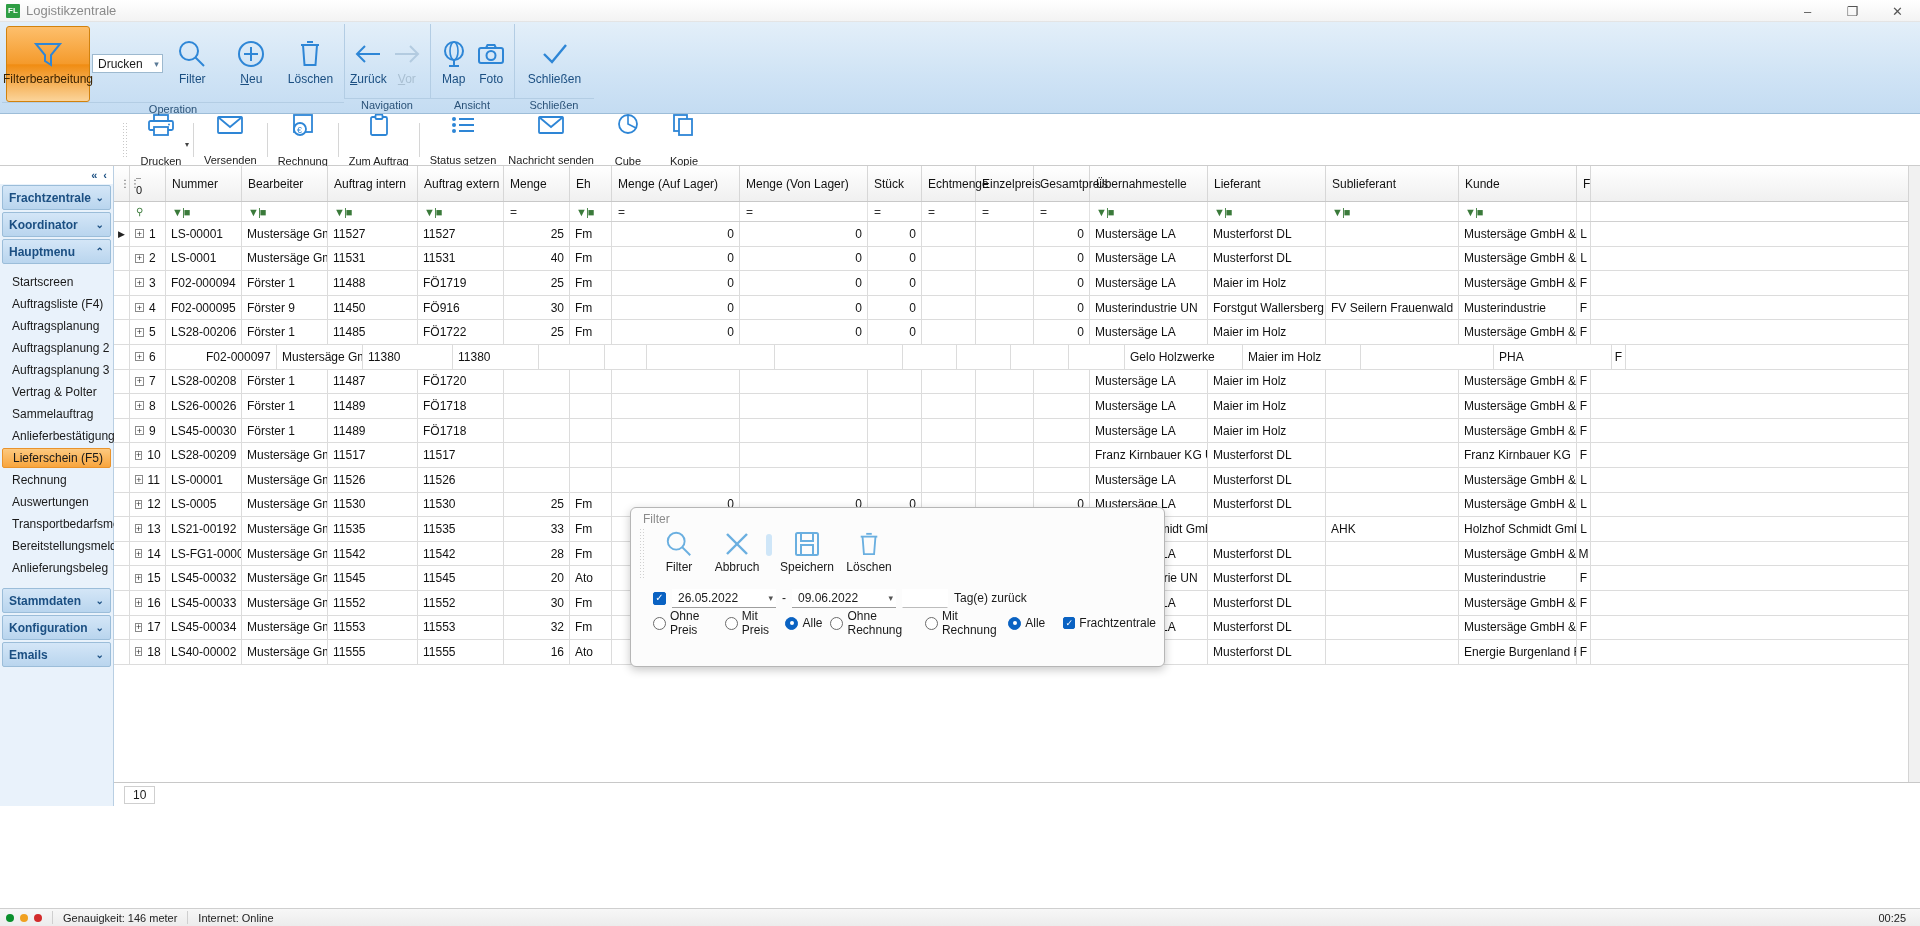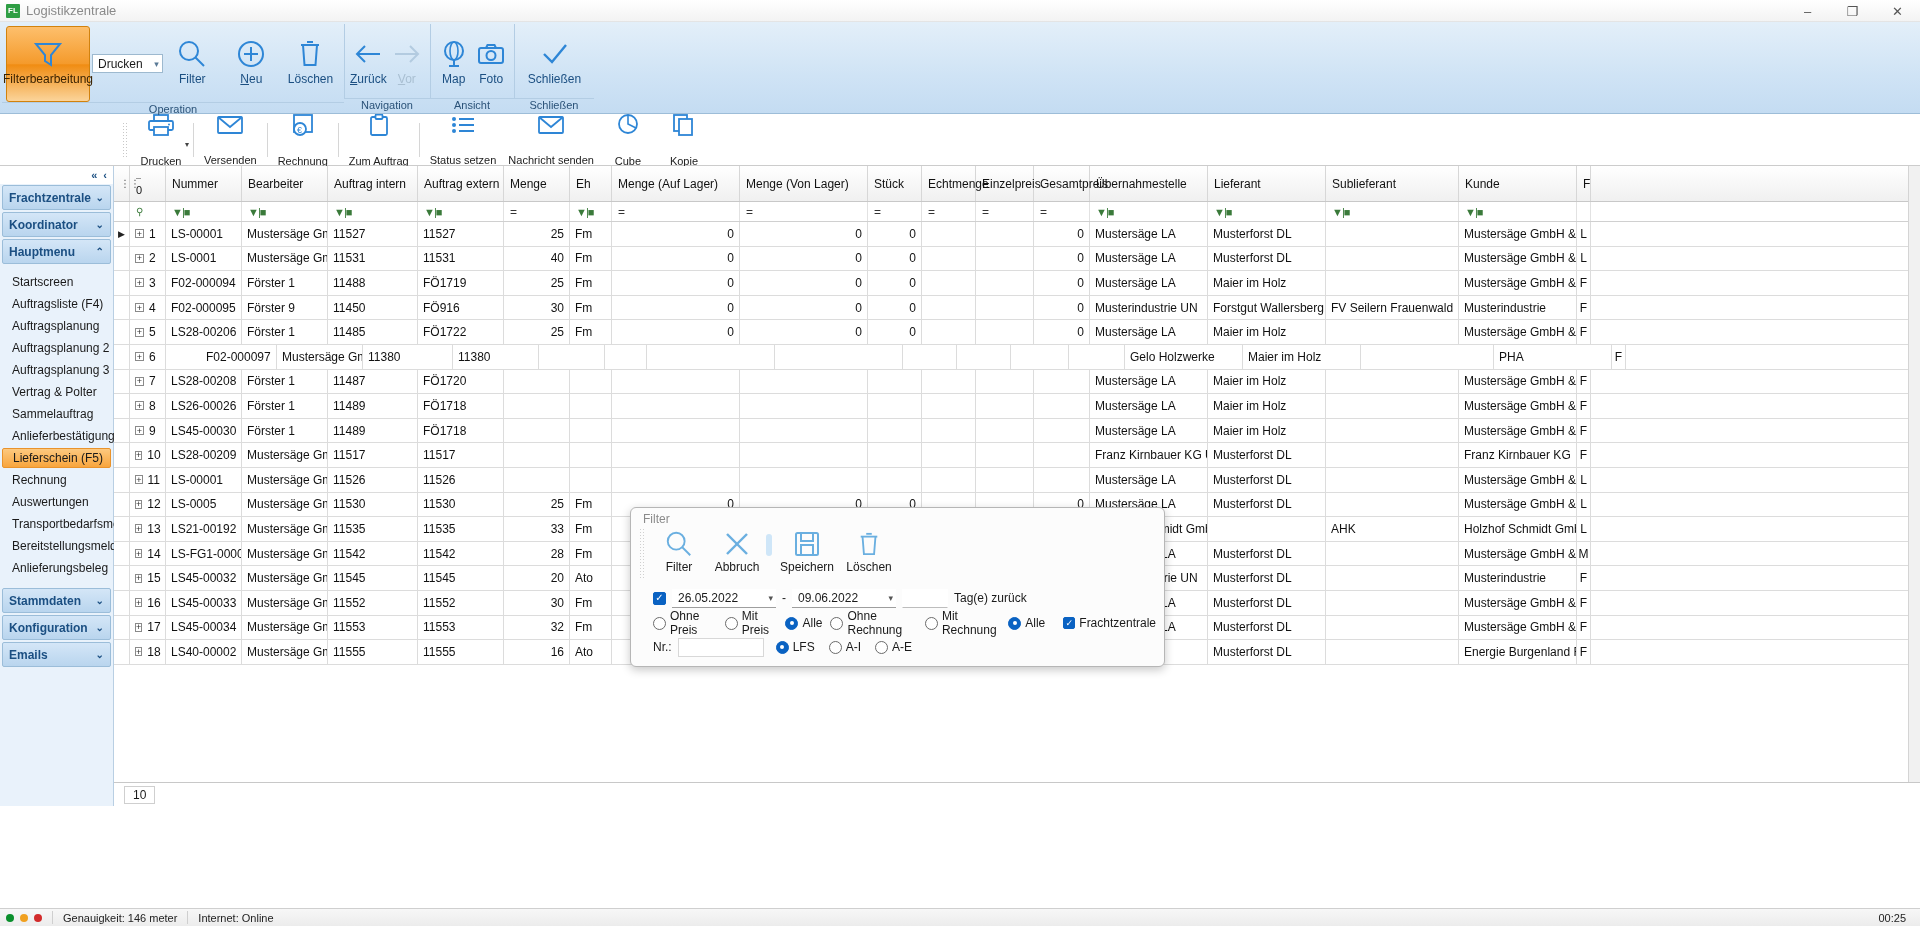--- a/index.html
+++ b/index.html
@@ -1237,36 +1237,20 @@
         <span class="rlabel">
           <span class="radio on"></span>
           <span>Alle</span>
         </span>
         <span class="rlabel" style="margin-left:10px">
           <span class="chk" style="width:12px;height:12px;font-size:9px">✓</span>
           <span>Frachtzentrale</span>
         </span>
       </div>
 
-      <div class="dlg-row" style="height:26px">
-        <span>Nr.:</span>
-        <div class="nr-input"></div>
-        <span class="rlabel" style="margin-left:6px">
-          <span class="radio on"></span>
-          <span>LFS</span>
-        </span>
-        <span class="rlabel">
-          <span class="radio"></span>
-          <span>A-I</span>
-        </span>
-        <span class="rlabel">
-          <span class="radio"></span>
-          <span>A-E</span>
-        </span>
-      </div>
     </div>
   </div>
 </div>
 
 <div class="statusbar">
   <div class="sb-dot" style="background:#0a8f2c"></div>
   <div class="sb-dot" style="background:#f0a020"></div>
   <div class="sb-dot" style="background:#d22b2b"></div>
   <div class="sb-sep"></div>
   <span>Genauigkeit: 146 meter</span>

